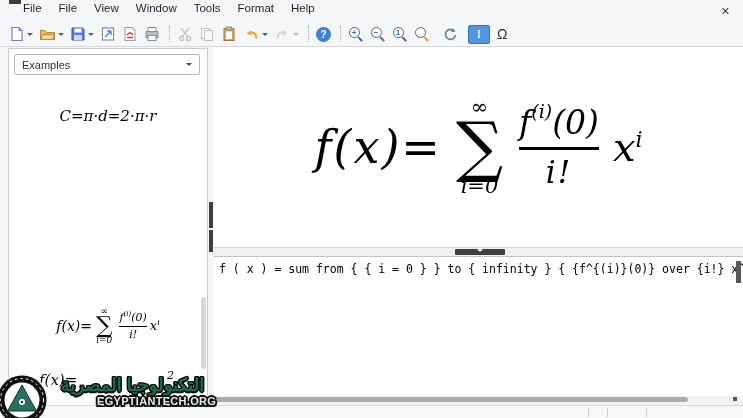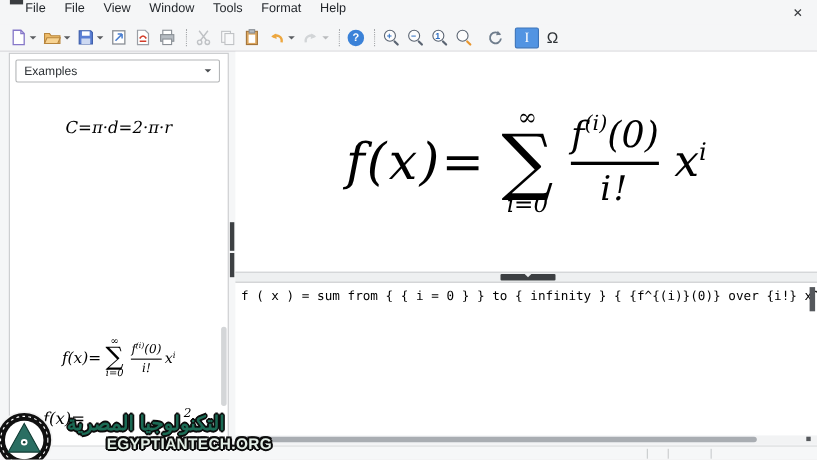--- a/index.html
+++ b/index.html
@@ -105,21 +105,21 @@
   
   .bottom-strip { position:absolute; left:0; right:0; bottom:0; height:13px;
     background:#f6f7f8; border-top:1px solid #dadbdd; }
   .tick { position:absolute; top:2px; width:1px; height:9px; background:#c9cbcd; }
   
   .watermark { position:absolute; left:0; top:370px; width:215px; height:48px; z-index:50; }
   .wm-arabic { position:absolute; left:55px; top:4px; width:155px; text-align:center;
     font-size:18px; font-weight:bold; color:#1b6a54; direction:rtl;
     text-shadow:-1.5px 0 #0c0c0c, 1.5px 0 #0c0c0c, 0 -1.5px #0c0c0c, 0 1.5px #0c0c0c,
       -1px -1px #0c0c0c, 1px 1px #0c0c0c, 1px -1px #0c0c0c, -1px 1px #0c0c0c; }
-  .wm-site { position:absolute; left:97px; top:25px; font-size:14px; font-weight:bold;
+  .wm-site { position:absolute; left:97px; top:25px; font-size:11px; font-weight:bold;
     letter-spacing:.3px; color:#e3eee6;
     text-shadow:-2px 0 #0c0c0c, 2px 0 #0c0c0c, 0 -2px #0c0c0c, 0 2px #0c0c0c,
       -1.5px -1.5px #0c0c0c, 1.5px 1.5px #0c0c0c, 1.5px -1.5px #0c0c0c, -1.5px 1.5px #0c0c0c; }
 </style>
 </head>
 <body>
 
 <div class="window">
 
   <div class="menubar">

